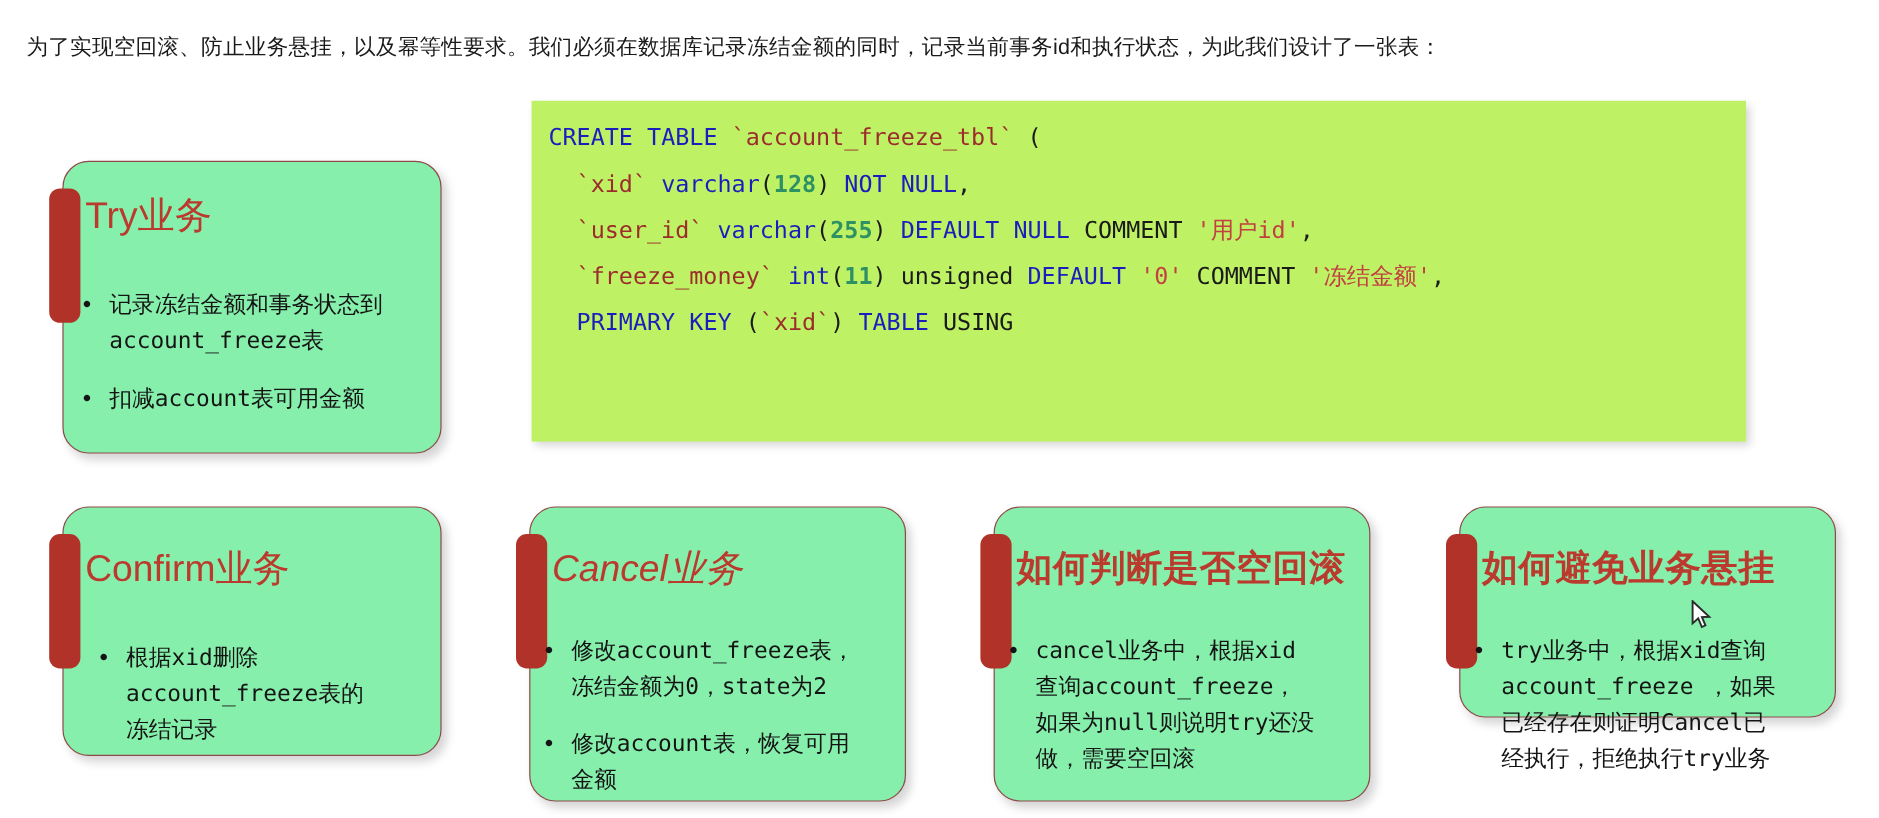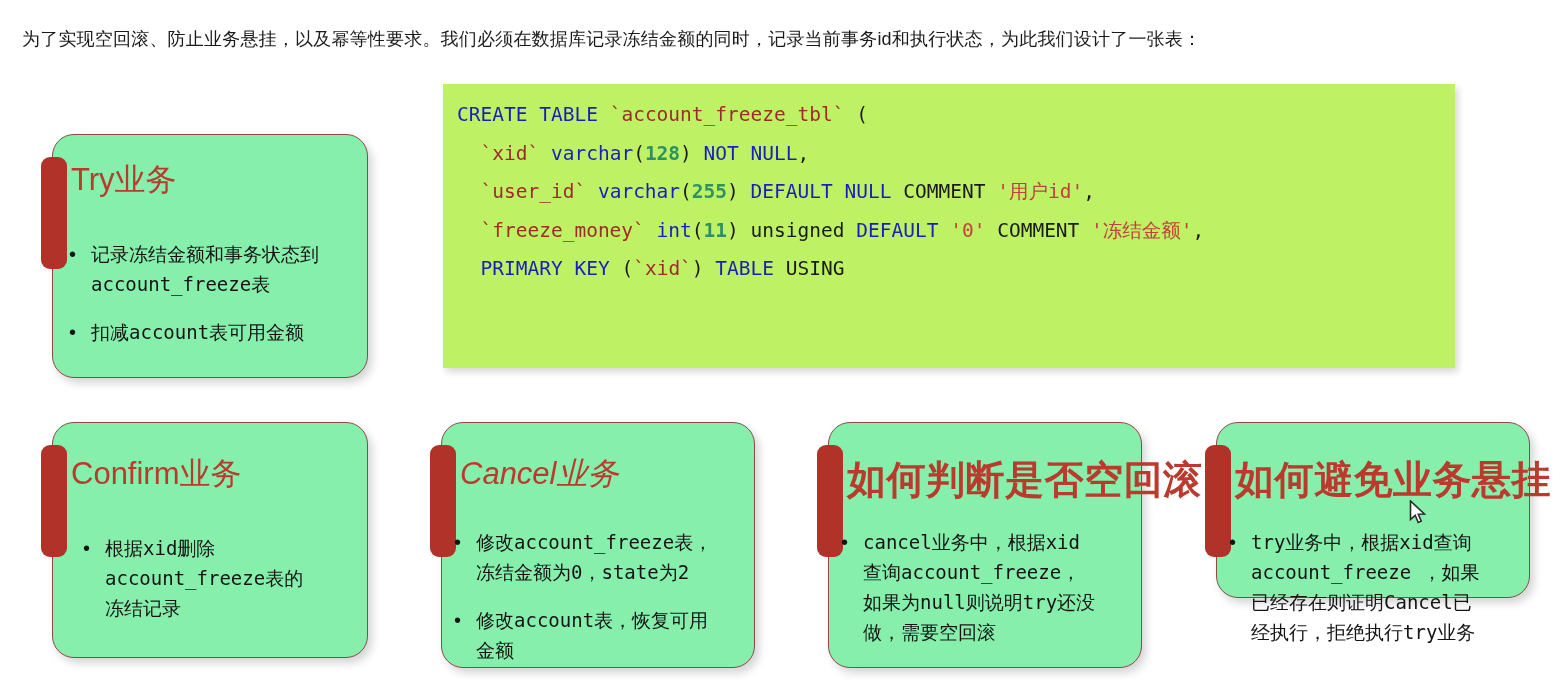--- a/index.html
+++ b/index.html
@@ -91,21 +91,21 @@
     white-space: nowrap;
   }
   .title-latin {
     font-family: "Liberation Sans", sans-serif;
     font-size: 31px;
     font-weight: 400;
     letter-spacing: 0px;
   }
   .title-cjk {
     font-family: "Liberation Sans", sans-serif;
-    font-size: 39px;
+    font-size: 30px;
     font-weight: 700;
     letter-spacing: 0.5px;
   }
   .bullets {
     position: absolute;
     color: #141414;
     font-family: "DejaVu Sans Mono", "Liberation Mono", monospace;
     font-size: 19px;
     line-height: 30px;
   }
@@ -122,21 +122,21 @@
     color: #141414;
   }
   .bullet-text {
     flex: 1 1 auto;
     white-space: pre-line;
   }
   .bullet-gap { height: 18px; }
 
   
   #card-try      { left: 52px;   top: 134px; width: 316px; height: 244px; }
-  #card-confirm  { left: 52px;   top: 422px; width: 316px; height: 236px; }
+  #card-confirm  { left: 52px;   top: 422px; width: 316px; height: 208px; }
   #card-cancel   { left: 441px;  top: 422px; width: 314px; height: 246px; }
   #card-rollback { left: 828px;  top: 422px; width: 314px; height: 246px; }
   #card-hang     { left: 1216px; top: 422px; width: 314px; height: 176px; }
 
   #card-try .card-title      { left: 18px; top: 24px; }
   #card-confirm .card-title  { left: 18px; top: 30px; }
   #card-cancel .card-title   { left: 18px; top: 30px; font-style: italic; }
   #card-rollback .card-title { left: 18px; top: 30px; }
   #card-hang .card-title     { left: 18px; top: 30px; }
 

